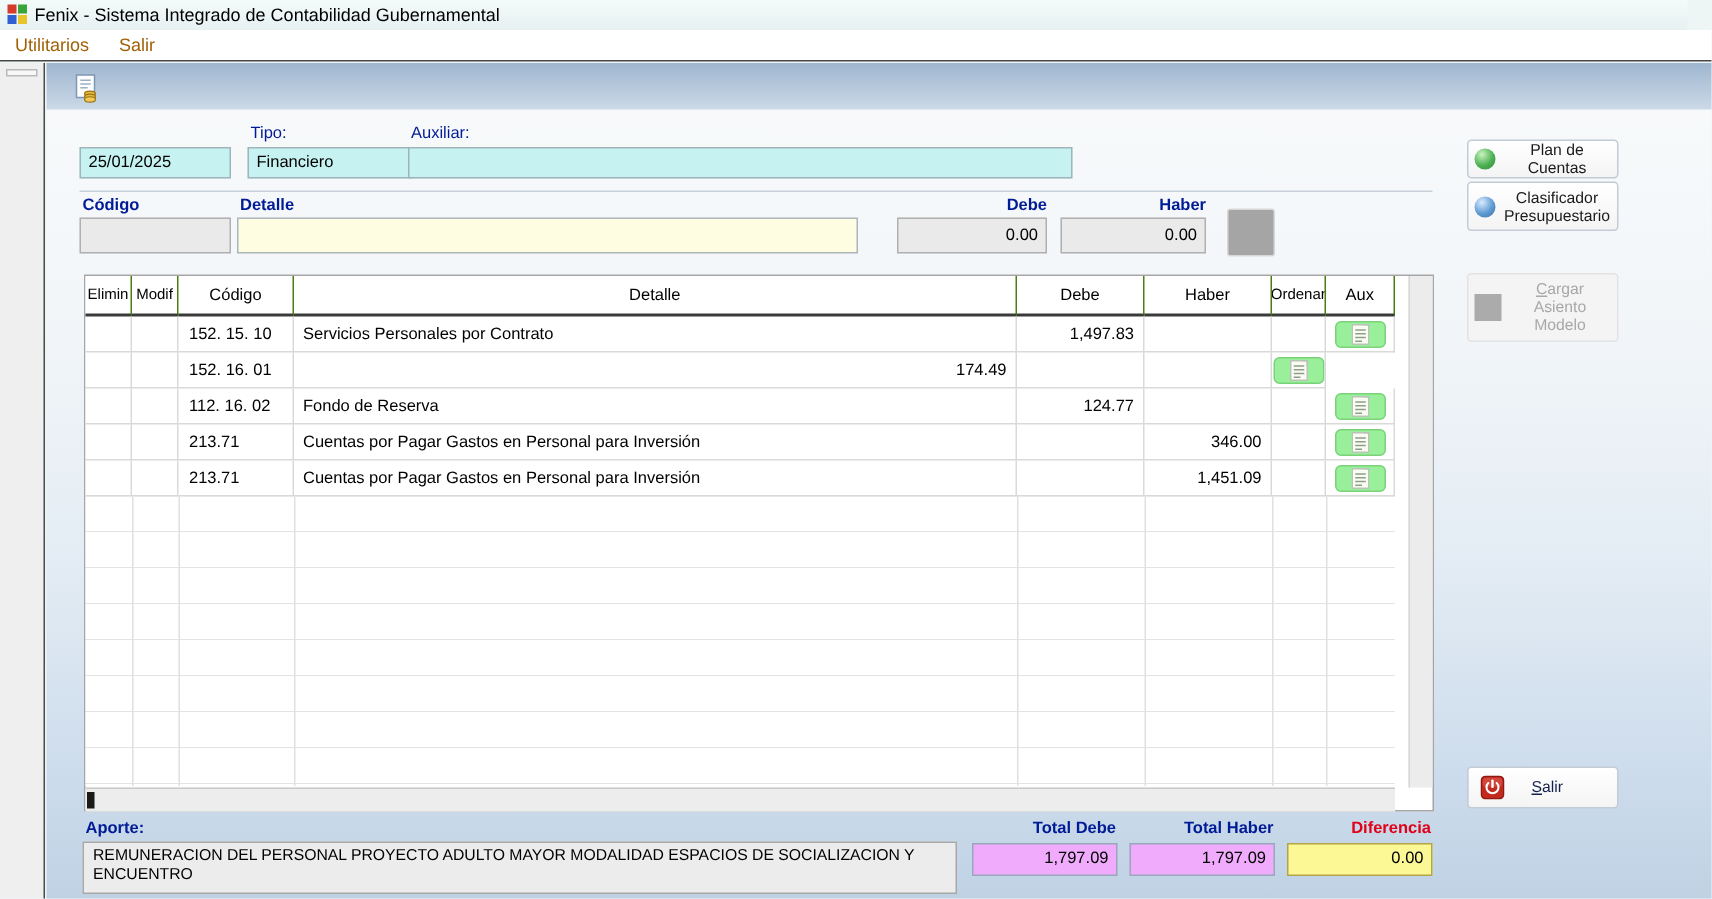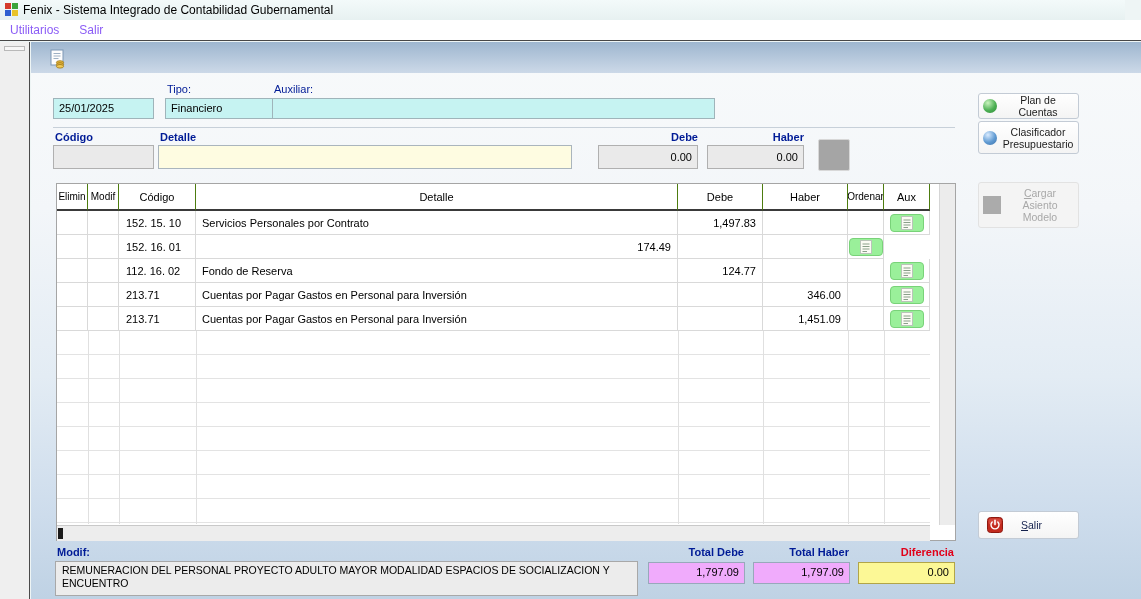--- a/index.html
+++ b/index.html
@@ -13,21 +13,21 @@
     background:linear-gradient(180deg,#f3fafa,#e7f1f1); display:flex; align-items:center; gap:5px; padding-left:4px; }
   .app-icon { width:14px; height:14px; display:grid; grid-template-columns:6px 6px; grid-template-rows:6px 6px; gap:1px; padding-left:1px; }
   .app-icon i { display:block; }
   .app-icon i:nth-child(1){background:#d43b2c;} .app-icon i:nth-child(2){background:#3aa33a;}
   .app-icon i:nth-child(3){background:#2f5fd0;} .app-icon i:nth-child(4){background:#e9c32a;}
   .title-text { font-size:12px; color:#000; }
 
   
   .menubar { position:absolute; left:0; top:20px; width:1141px; height:21px; background:#fff;
     display:flex; align-items:center; gap:0; border-bottom:1px solid #474747; }
-  .menu-item { font-size:12px; color:#8b5cf6; padding:2px 10px; cursor:default; }
+  .menu-item { font-size:12px; color:#a16207; padding:2px 10px; cursor:default; }
 
   
   .leftpanel { position:absolute; left:0; top:42px; width:30px; height:557px; background:#efefef; border-right:1px solid #4a4a4a; }
   .grip { position:absolute; left:4px; top:4px; width:21px; height:5px; background:#f7f7f7; border:1px solid #b9b9b9; }
 
   
   .main { position:absolute; left:31px; top:42px; width:1110px; height:557px;
     background:linear-gradient(180deg,#f8fafb 0%,#f3f6f9 30%,#e3ecf4 60%,#cddcec 85%,#bfd2e4 100%); }
   .toolstrip { position:absolute; left:31px; top:42px; width:1110px; height:31px;
     background:linear-gradient(180deg,#9eb6cf,#ccd9e8); }
@@ -308,21 +308,21 @@
   <div class="sbtn" style="top:511px; height:28px; justify-content:flex-start; padding-left:8px; gap:18px;">
     <svg class="powericon" width="16" height="16" viewBox="0 0 16 16">
       <rect x="0.5" y="0.5" width="15" height="15" rx="3" fill="#c22a1e" stroke="#8e1910"></rect>
       <rect x="1.5" y="1.5" width="13" height="6" rx="2.5" fill="#d95348" opacity="0.7"></rect>
       <path d="M8 3.4 L8 7.6" stroke="#fff" stroke-width="1.6" stroke-linecap="round"></path>
       <path d="M5.2 5 A4 4 0 1 0 10.8 5" fill="none" stroke="#fff" stroke-width="1.4" stroke-linecap="round"></path>
     </svg>
     <span class="u-first" style="color:#14214d;">Salir</span>
   </div>
 
-  <span class="lbl b" style="left:57px; top:546px;">Modif:</span>
+  <span class="lbl b" style="left:57px; top:546px;">Aporte:</span>
   <div class="glosa-box">REMUNERACION DEL PERSONAL PROYECTO ADULTO MAYOR MODALIDAD ESPACIOS DE SOCIALIZACION Y ENCUENTRO</div>
 
   <span class="lbl b" style="left:648px; top:546px; width:96px; text-align:right;">Total Debe</span>
   <div class="field rt total-field" style="left:648px; border-color:#98a8bb;">1,797.09</div>
 
   <span class="lbl b" style="left:753px; top:546px; width:96px; text-align:right;">Total Haber</span>
   <div class="field rt total-field" style="left:753px; border-color:#98a8bb;">1,797.09</div>
 
   <span class="lbl red" style="left:858px; top:546px; width:96px; text-align:right;">Diferencia</span>
   <div class="field rt total-field" style="left:858px; background:#fcf896; border-color:#b1a548;">0.00</div>

